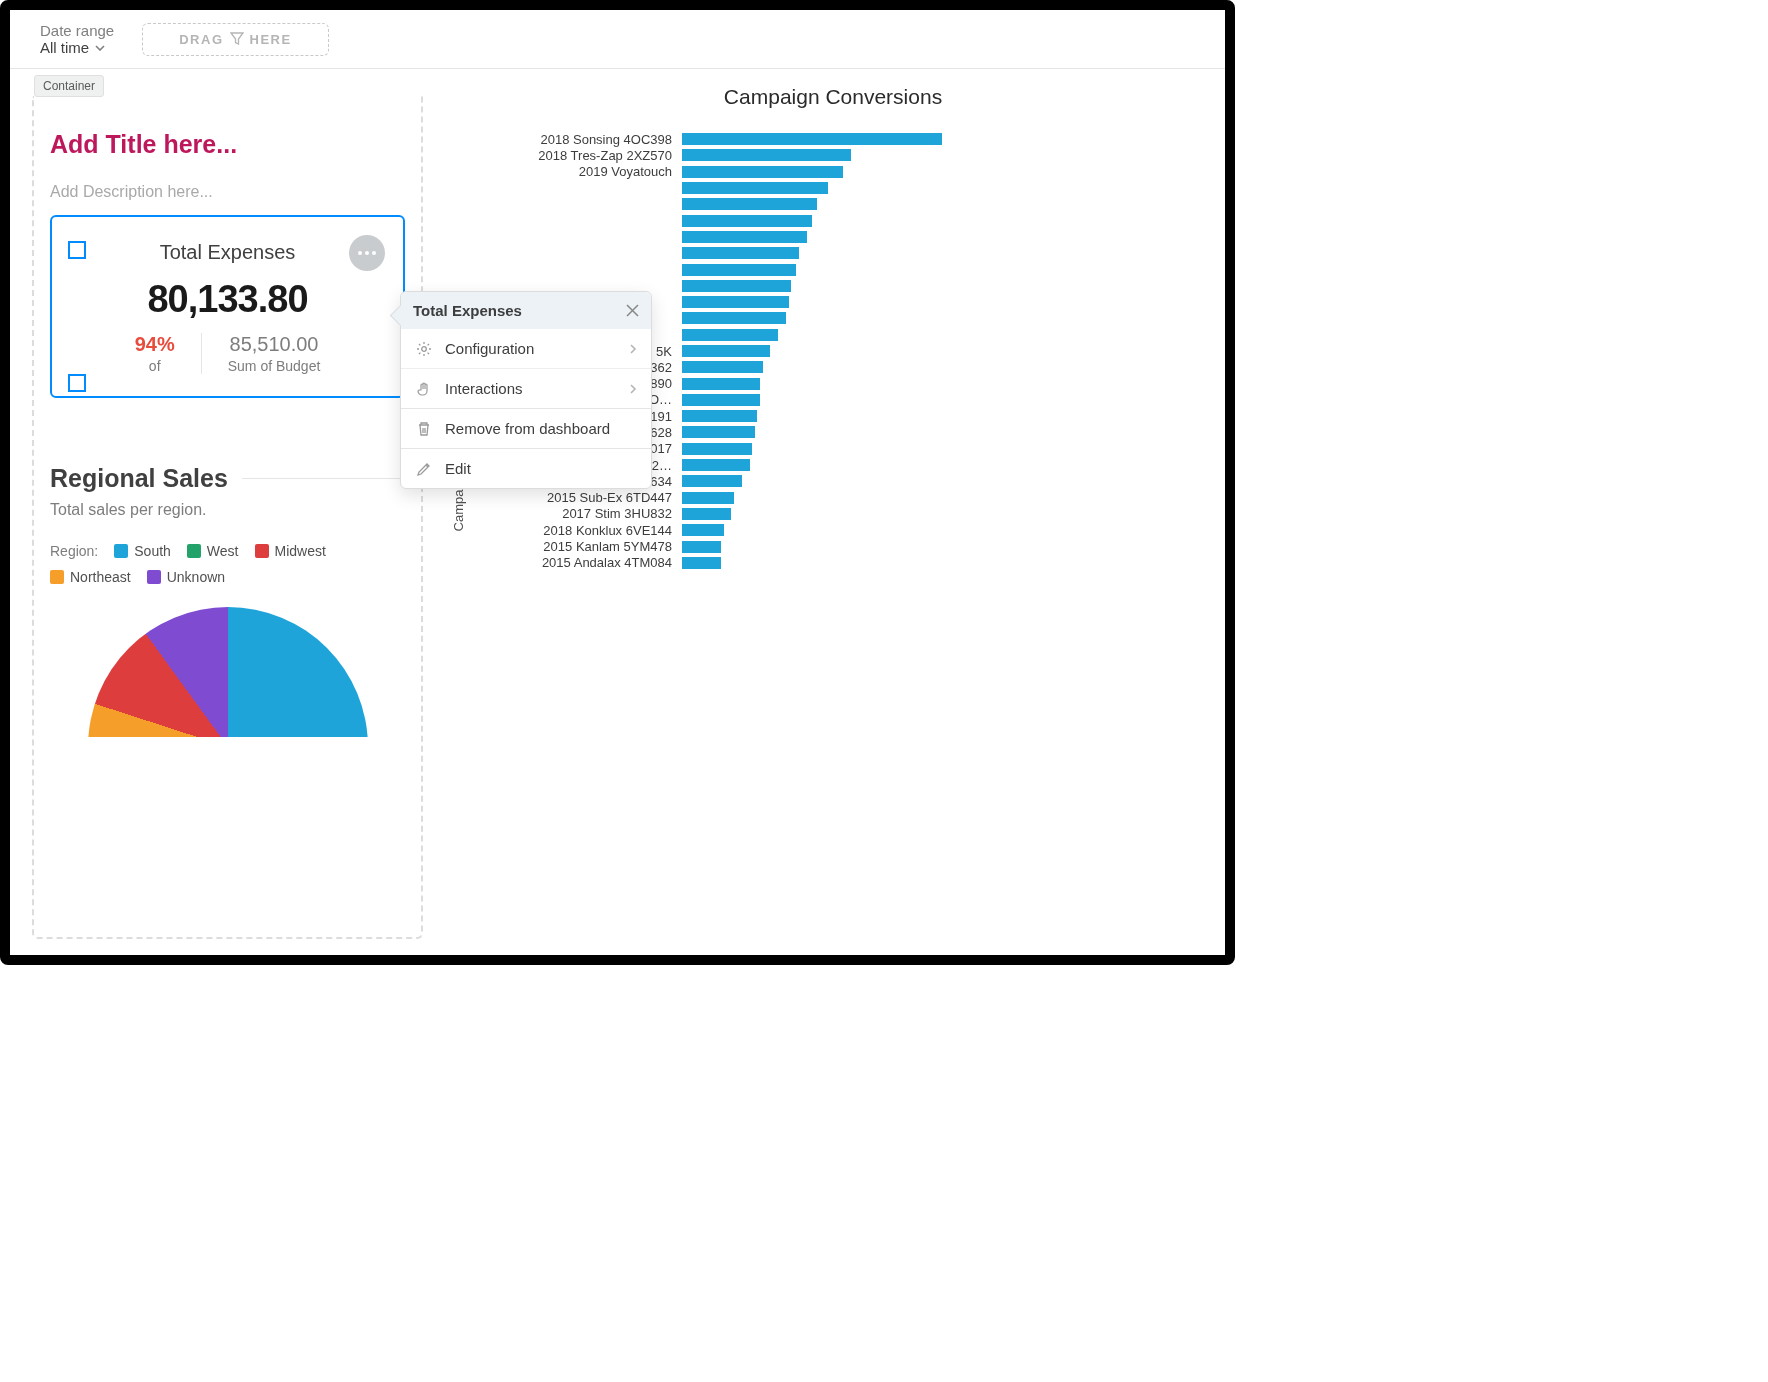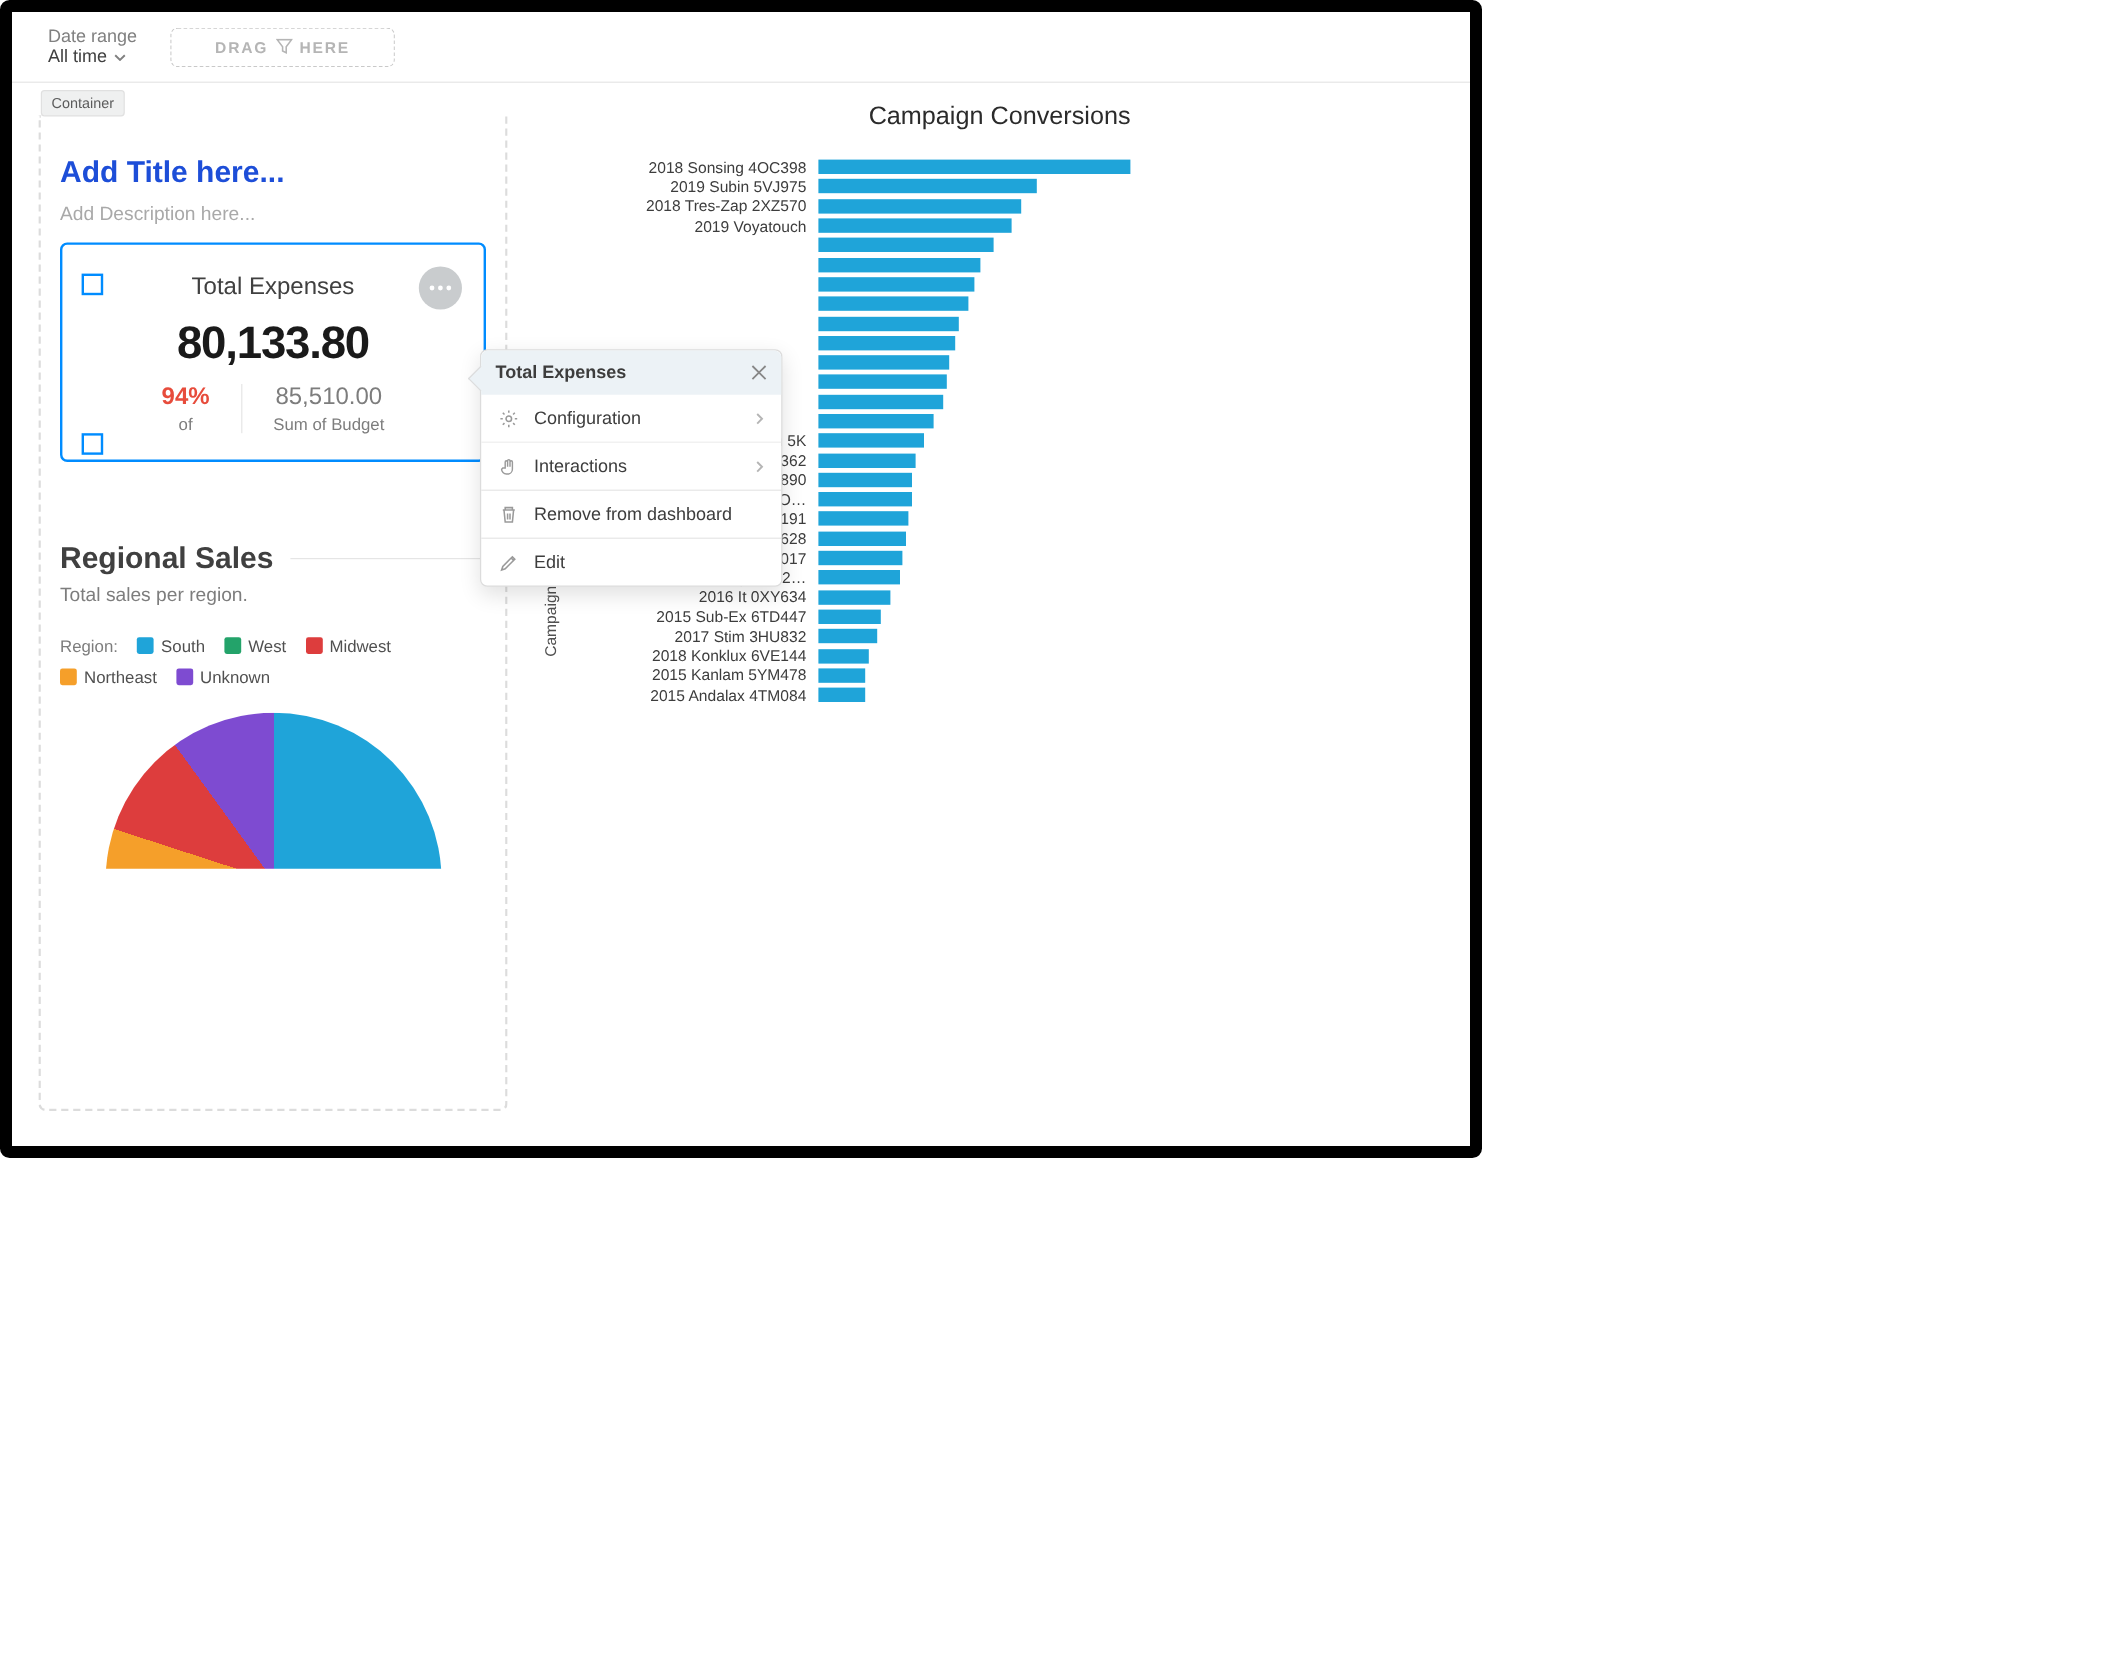--- a/index.html
+++ b/index.html
@@ -14,21 +14,21 @@
     .date-range-label { font-size: 15px; color: #808080; }
     .date-range-value { font-size: 15px; color: #404040; display: flex; align-items: center; gap: 6px; }
     .drag-zone { border: 1.5px dashed #c9c9c9; border-radius: 6px; padding: 8px 36px; color: #b5b5b5; font-size: 13px; font-weight: 600; letter-spacing: 1.5px; display: flex; align-items: center; gap: 6px; }
 
     .content { display: flex; position: relative; height: calc(100% - 116px); }
 
     .left-col { width: 413px; padding: 0 0 0 22px; position: relative; }
     .container-tab { display: inline-block; background: #eff0f0; border: 1px solid #e0e0e0; border-radius: 3px; padding: 3px 8px; font-size: 12px; color: #5b5b5b; margin-top: 6px; margin-left: 2px; }
     .container-outline { border: 2px dashed #dcdcdc; border-top: none; border-radius: 0 0 6px 6px; padding: 34px 16px 200px 16px; margin-top: -1px; }
 
-    .title-placeholder { font-size: 25px; font-weight: 700; color: #1d4ed8; margin-bottom: 11px; }
+    .title-placeholder { font-size: 25px; font-weight: 700; color: #be185d; margin-bottom: 24px; }
     .desc-placeholder { font-size: 16px; color: #a9a9a9; margin-bottom: 14px; }
 
     .kpi-card { position: relative; border: 2px solid #008cff; border-radius: 6px; padding: 24px 16px 22px 16px; background: #fff; }
     .kpi-card::before, .kpi-card::after,
     .kpi-card .corner-bl, .kpi-card .corner-br {
       content: ""; position: absolute; width: 14px; height: 14px; border: 2px solid #008cff;
     }
     .kpi-head { display: flex; align-items: center; justify-content: center; position: relative; }
     .kpi-title { font-size: 20px; color: #404040; }
     .more-btn { position: absolute; right: 2px; width: 36px; height: 36px; border-radius: 50%; background: #c9ccce; display: flex; align-items: center; justify-content: center; gap: 3px; cursor: pointer; }
@@ -177,24 +177,20 @@
     <div class="right-col">
       <div class="chart-title">Campaign Conversions</div>
       <div class="bar-chart">
         <div class="axis-label-v">Campaign name</div>
         <div class="bar-rows" id="bar-rows">
             <div class="bar-row">
               <div class="bar-cat">2018 Sonsing 4OC398</div>
               <div class="bar" style="width:260px"></div>
             </div>
             <div class="bar-row">
-              <div class="bar-cat">2019 Subin 5VJ975</div>
-              <div class="bar" style="width:182px"></div>
-            </div>
-            <div class="bar-row">
               <div class="bar-cat">2018 Tres-Zap 2XZ570</div>
               <div class="bar" style="width:169px"></div>
             </div>
             <div class="bar-row">
               <div class="bar-cat">2019 Voyatouch</div>
               <div class="bar" style="width:161.2px"></div>
             </div>
             <div class="bar-row">
               <div class="bar-cat"></div>
               <div class="bar" style="width:145.60000000000002px"></div>

